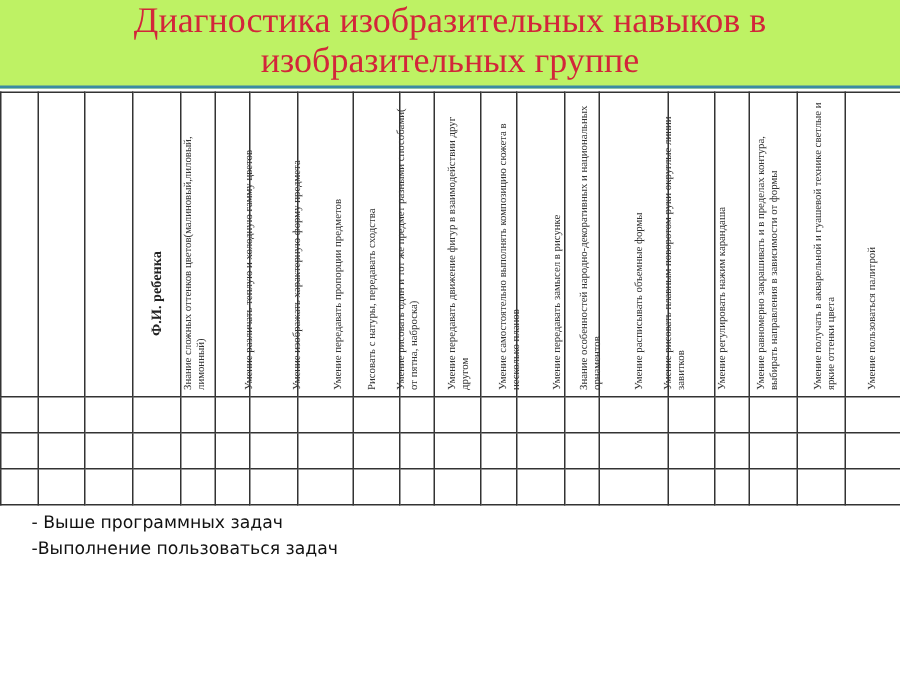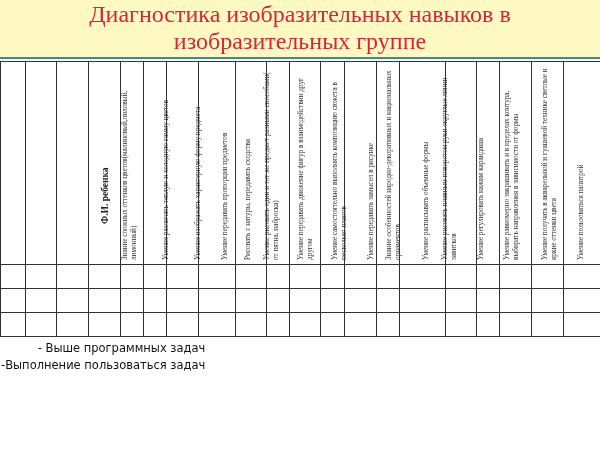--- a/index.html
+++ b/index.html
@@ -1,28 +1,28 @@
 <!DOCTYPE html>
 <html><head>
 <meta charset="utf-8">
 <style>
   html, body { margin:0; padding:0; }
   body { width:600px; height:450px; background:#ffffff; position:relative; overflow:hidden; font-family:"Liberation Serif", serif; }
-  .title-bar { position:absolute; left:0; top:0; width:600px; height:57px; background:#fef9c3; border-bottom:2px solid #3a8aa2; }
+  .title-bar { position:absolute; left:0; top:0; width:600px; height:57px; background:#bef264; border-bottom:2px solid #3a8aa2; }
   .title { position:absolute; left:0; top:1px; width:600px; text-align:center; color:#d3263a; font-size:24px; line-height:27px; font-family:"Liberation Serif", serif; }
   .title span { display:block; }
   .table-wrap { position:absolute; left:0; top:61px; width:600px; height:276px; }
   table { border-collapse:collapse; table-layout:fixed; width:600px; }
   td, th { border:1.2px solid #333; padding:0; }
   th { height:202px; vertical-align:bottom; position:relative; font-weight:normal; }
   td { height:23px; }
   .vtext { position:absolute; left:50%; bottom:4px; transform-origin:left bottom; transform:translateX(50%) rotate(-90deg); width:196px; text-align:left; font-size:7.2px; line-height:9px; color:#333; white-space:normal; }
   .vtext.first { font-weight:bold; font-size:9.5px; line-height:11px; color:#222; }
   th.first-col .vtext { bottom:40px; }
-  .legend { position:absolute; left:1px; top:340px; font-family:"DejaVu Sans", sans-serif; font-size:11.5px; line-height:17px; color:#111;text-align:right; }
+  .legend { position:absolute; left:21px; top:340px; font-family:"DejaVu Sans", sans-serif; font-size:11.5px; line-height:17px; color:#111; }
   .legend div { white-space:nowrap; }
 </style>
 </head>
 <body>
 
 <div class="title-bar">
   <div class="title">
     <span>Диагностика изобразительных навыков в</span>
     <span>изобразительных группе</span>
   </div>

